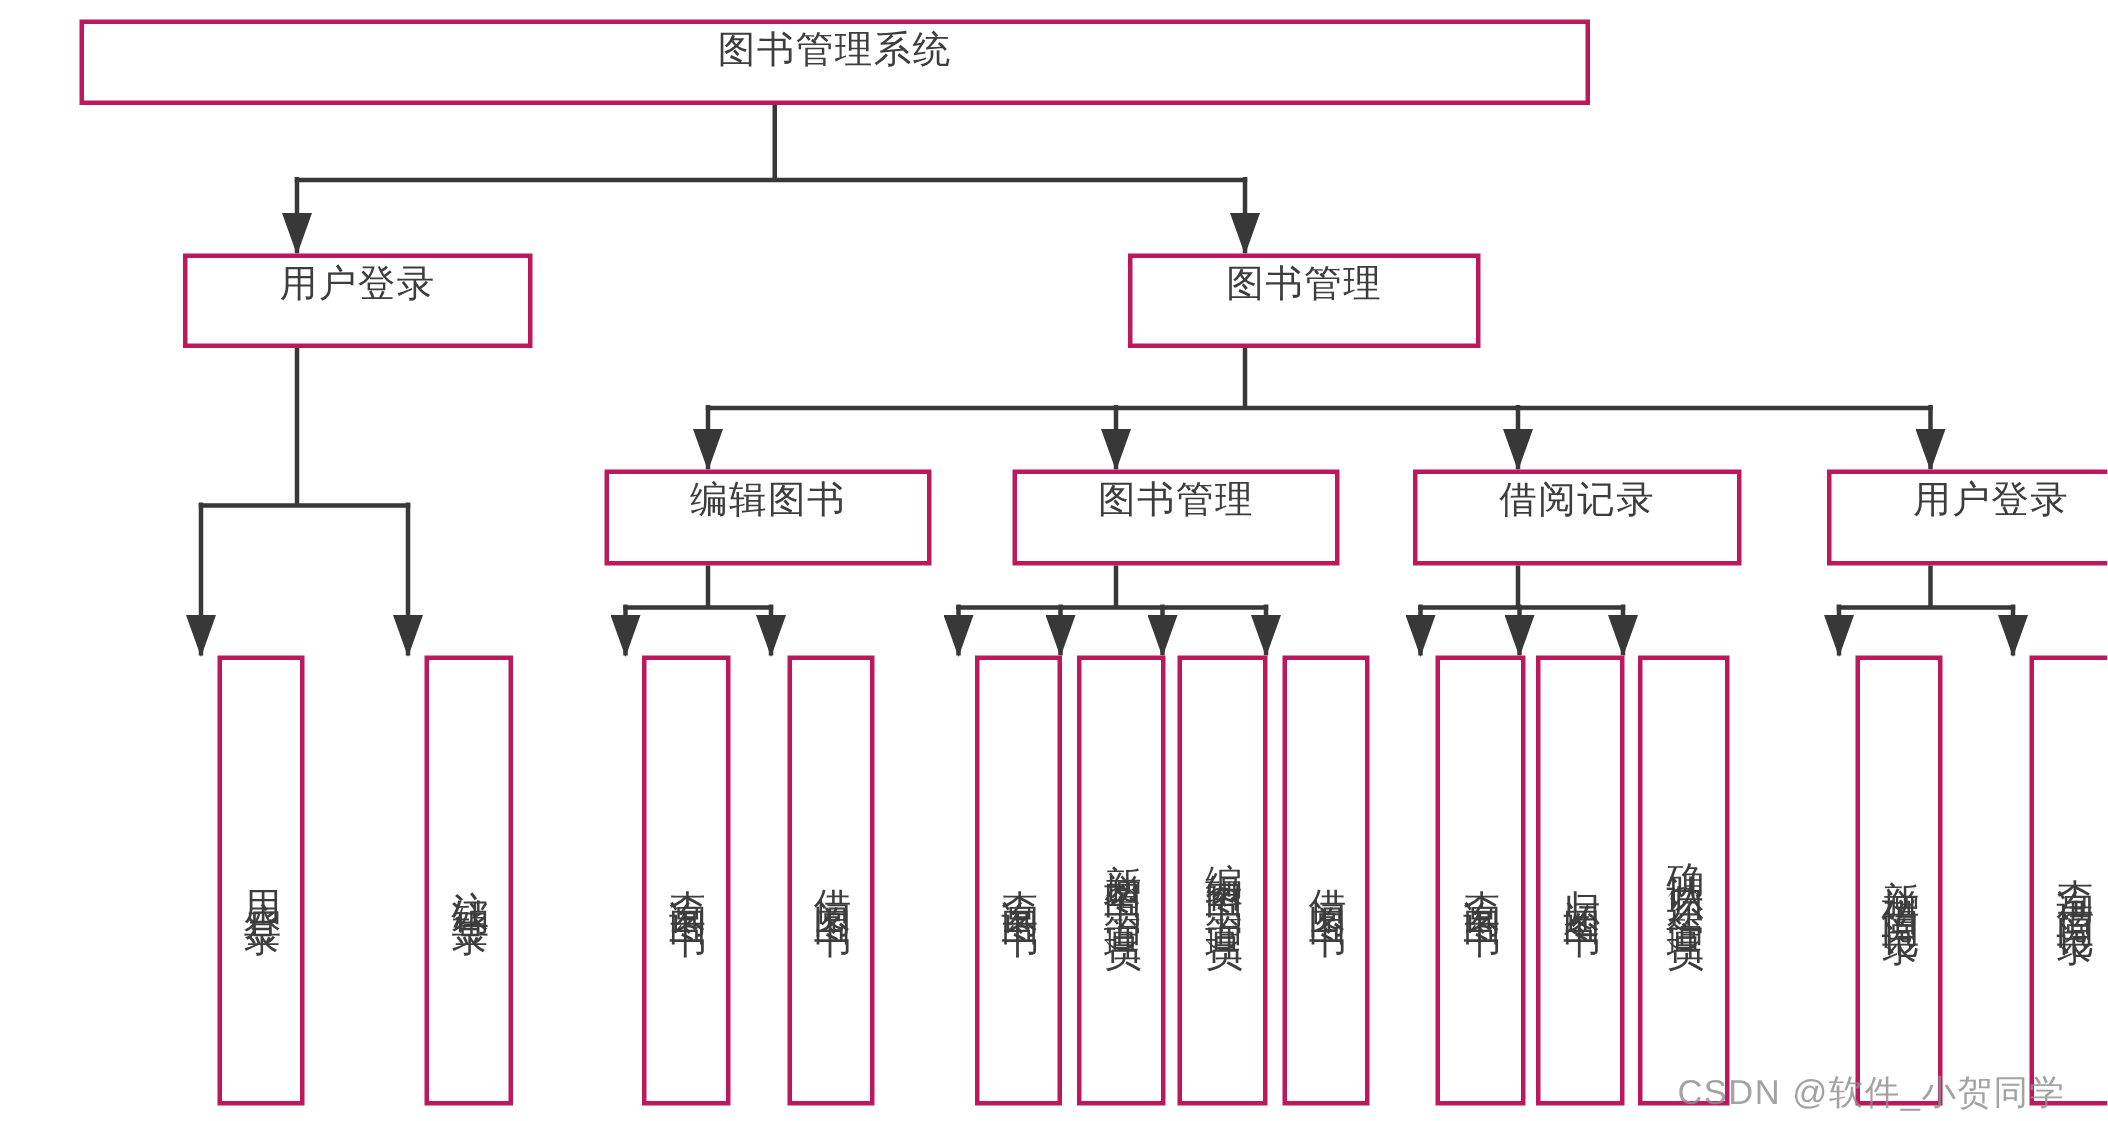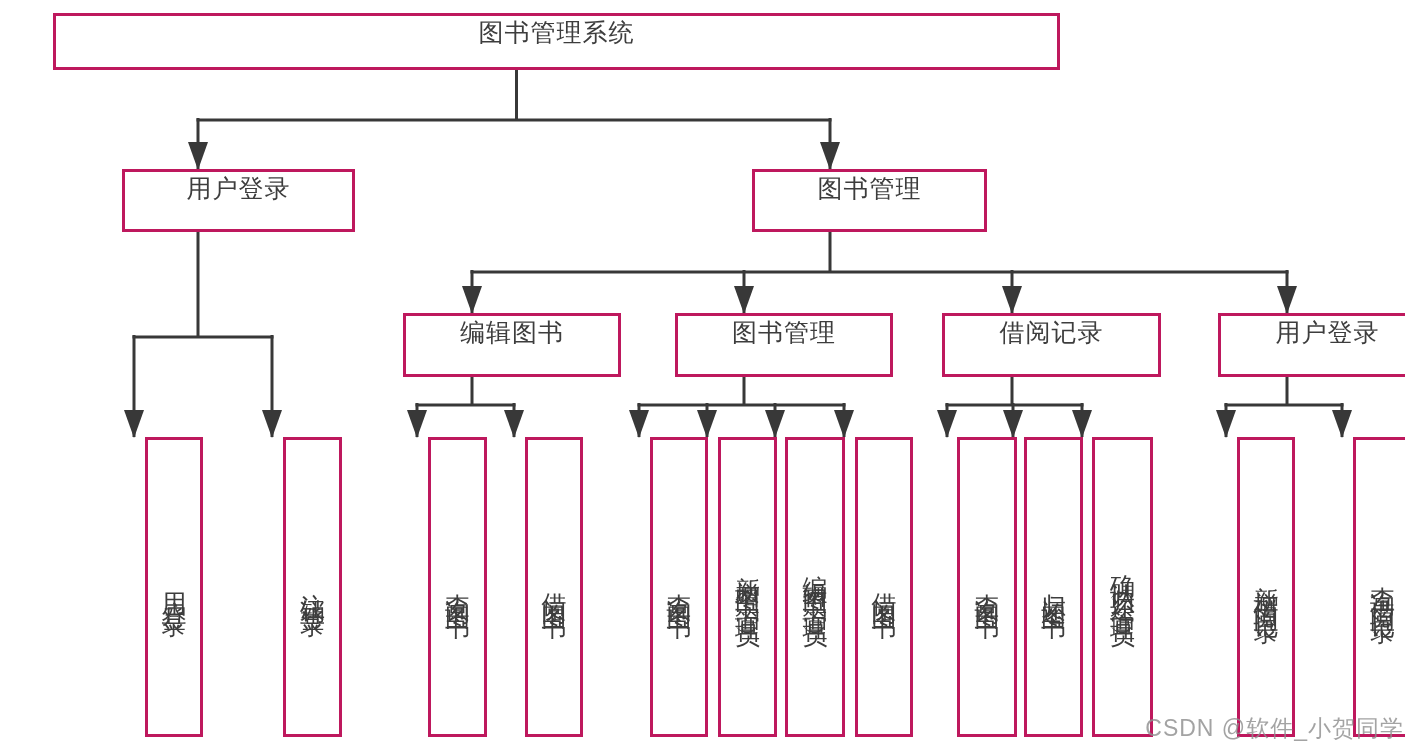--- a/index.html
+++ b/index.html
@@ -44,21 +44,21 @@
     transform: translate(-50%, -50%);
     writing-mode: vertical-rl;
     text-orientation: mixed;
     white-space: nowrap;
     font-size: 25px;
     letter-spacing: 7px;
     line-height: 1;
   }
   .watermark {
     position: absolute;
-    right: 1px;
+    right: 28px;
     bottom: 3px;
     font-size: 23px;
     letter-spacing: 1px;
     color: rgba(143, 143, 143, 0.82);
   }
 </style>
 </head>
 <body>
 
 <div class="canvas">

